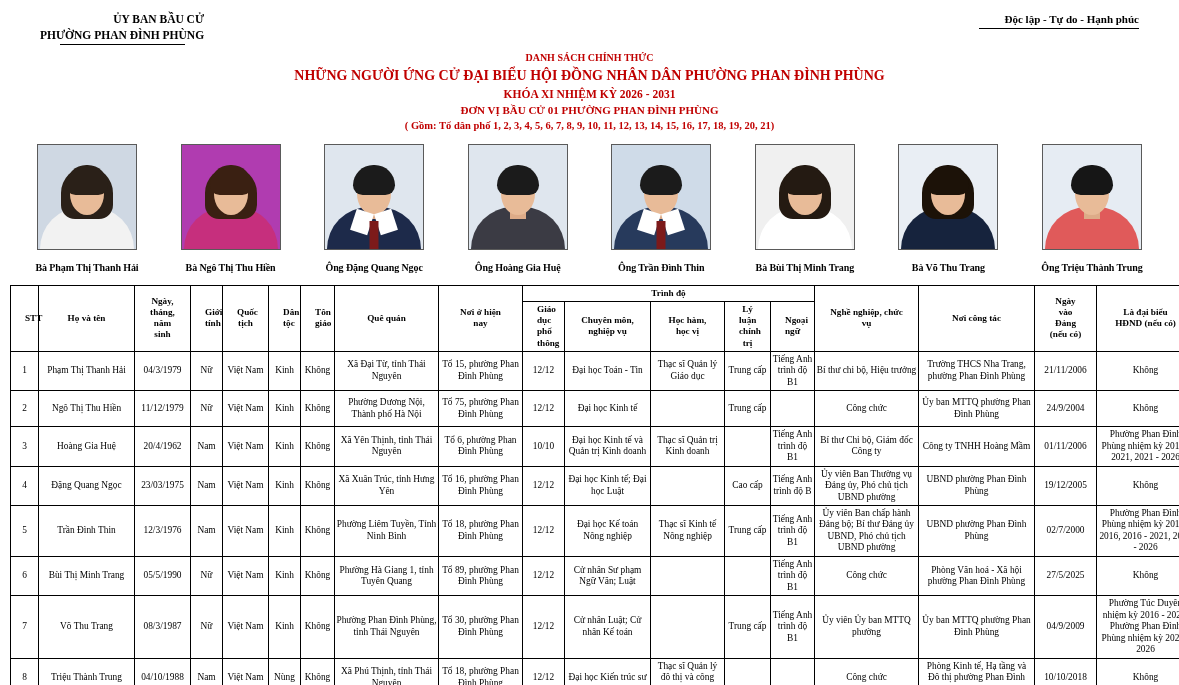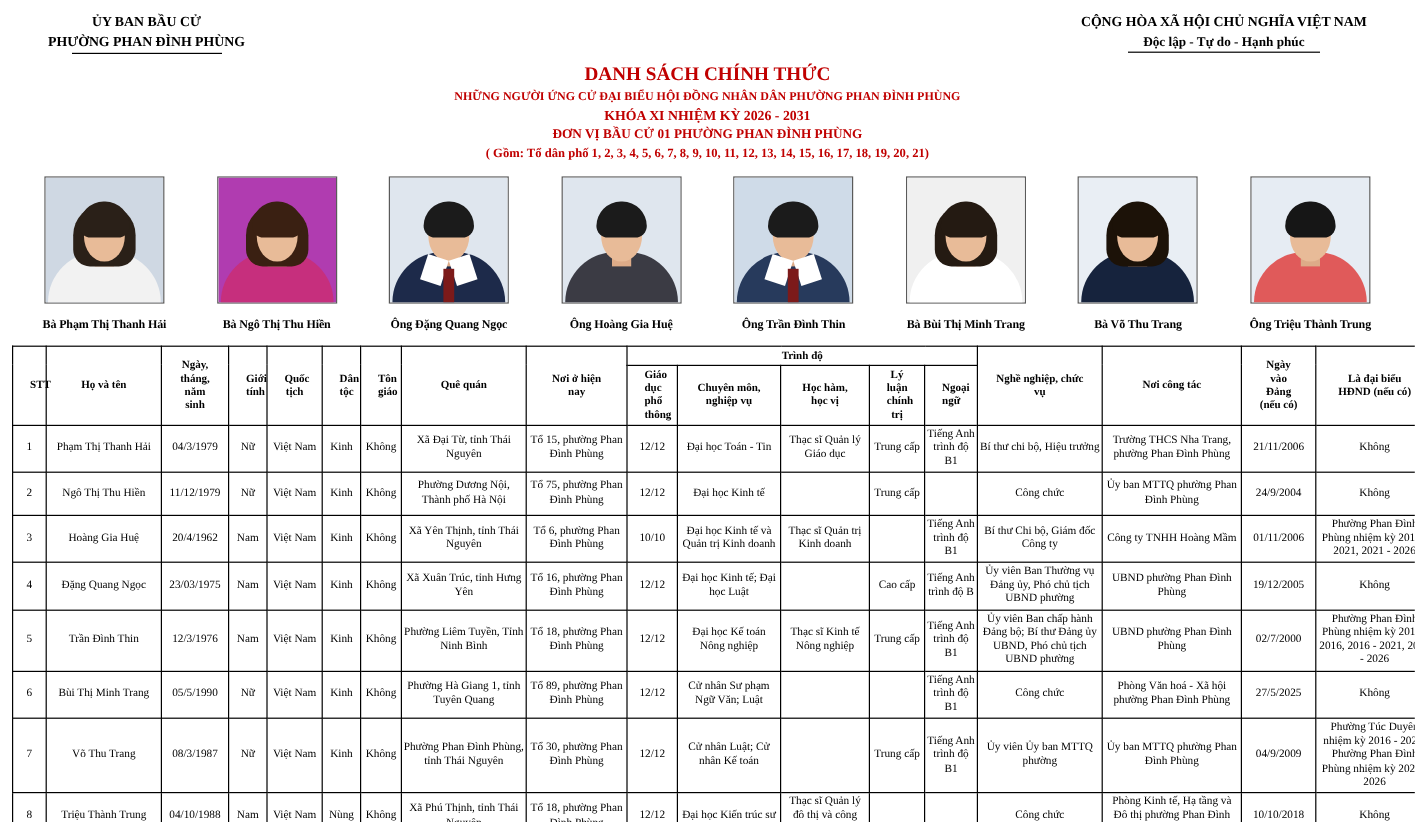--- a/index.html
+++ b/index.html
@@ -8,29 +8,29 @@
     width: 1179px; height: 685px;
     background: #ffffff;
     font-family: "Liberation Serif", "DejaVu Serif", serif;
     color: #000000;
     overflow: hidden;
   }
   .page { position: relative; width: 1179px; height: 685px; padding: 8px 10px 0 10px; }
 
   
   .header { display: flex; justify-content: space-between; align-items: flex-start; padding: 4px 30px 0 30px; }
-  .hdr-left, .hdr-right { text-align: center; font-weight: bold; font-size: 11.5px; line-height: 1.35; }
+  .hdr-left, .hdr-right { text-align: right; font-weight: bold; font-size: 11.5px; line-height: 1.35; }
   .hdr-right .sub { font-weight: bold; font-size: 11px; }
   .hdr-right .rule { width: 160px; height: 1px; background: #000; margin: 1px auto 0 auto; }
   .hdr-left .rule { width: 125px; height: 1px; background: #000; margin: 1px auto 0 auto; }
 
   
   .title-block { text-align: center; margin-top: 6px; color: #c00000; font-weight: bold; line-height: 1.45; }
-  .title-block .t1 { font-size: 16px; }
-  .title-block .t2 { font-size: 10px; }
+  .title-block .t1 { font-size: 10px; }
+  .title-block .t2 { font-size: 14px; }
   .title-block .t3 { font-size: 11.5px; }
   .title-block .t4 { font-size: 11px; }
   .title-block .t5 { font-size: 10.5px; color: #c00000; }
 
   
   .photos { display: flex; justify-content: space-between; padding: 10px 14px 0 14px; }
   .photo-cell { width: 126px; text-align: center; }
   .frame { width: 100px; height: 106px; margin: 0 auto; border: 1px solid #5a5a5a; overflow: hidden; position: relative; }
   .pname { font-size: 10px; font-weight: bold; margin-top: 12px; letter-spacing: -0.1px; }
 
@@ -57,21 +57,20 @@
 
 <div class="page">
 
   <div class="header">
     <div class="hdr-left">
       <div>ỦY BAN BẦU CỬ</div>
       <div>PHƯỜNG PHAN ĐÌNH PHÙNG</div>
       <div class="rule"></div>
     </div>
     <div class="hdr-right">
-      <div>CỘNG HÒA XÃ HỘI CHỦ NGHĨA VIỆT NAM</div>
       <div class="sub">Độc lập - Tự do - Hạnh phúc</div>
       <div class="rule"></div>
     </div>
   </div>
 
   <div class="title-block">
     <div class="t1">DANH SÁCH CHÍNH THỨC</div>
     <div class="t2">NHỮNG NGƯỜI ỨNG CỬ ĐẠI BIỂU HỘI ĐỒNG NHÂN DÂN PHƯỜNG PHAN ĐÌNH PHÙNG</div>
     <div class="t3">KHÓA XI NHIỆM KỲ 2026 - 2031</div>
     <div class="t4">ĐƠN VỊ BẦU CỬ 01 PHƯỜNG PHAN ĐÌNH PHÙNG</div>

